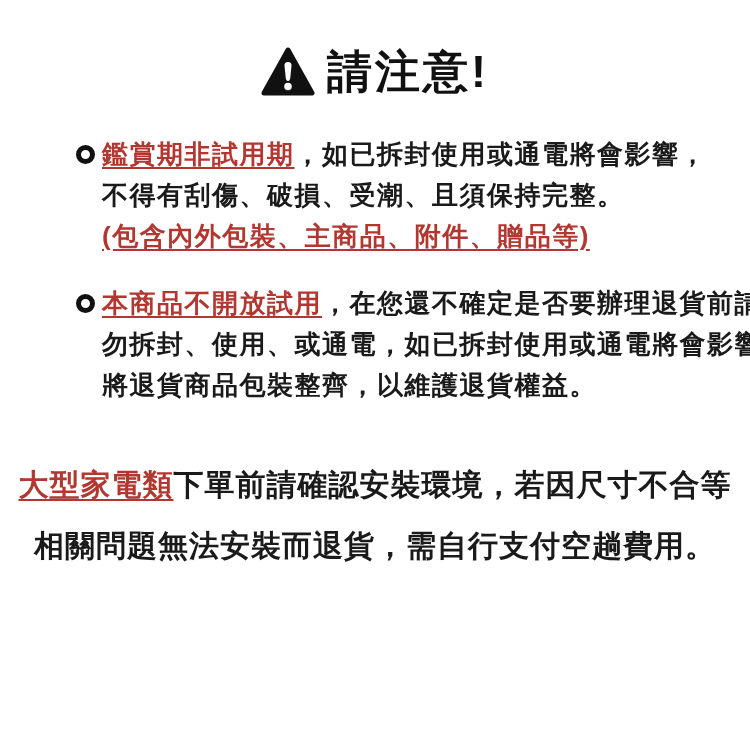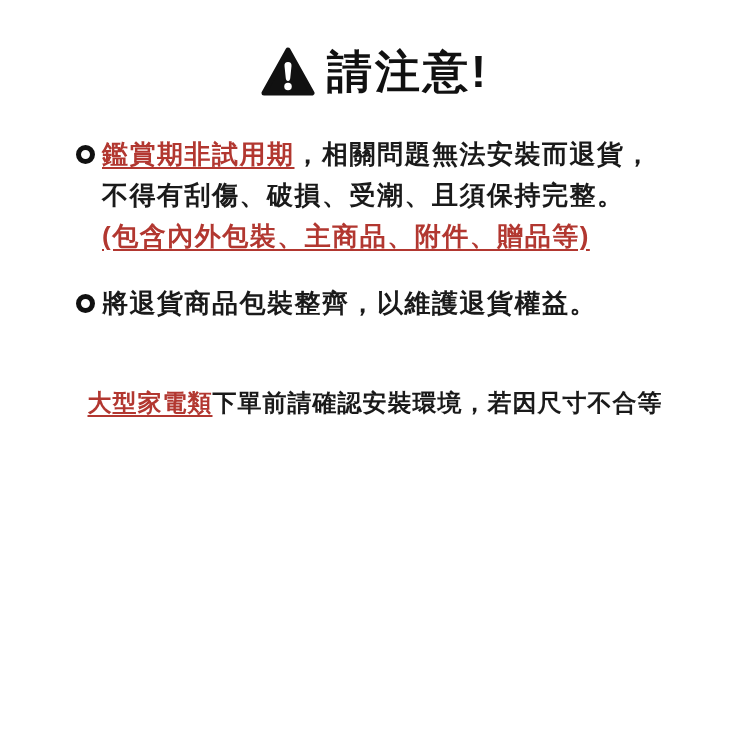--- a/index.html
+++ b/index.html
@@ -76,21 +76,21 @@
     text-decoration-thickness: 2px;
     text-underline-offset: 4px;
   }
   
   .footer {
     margin-top: 54px;
     text-align: center;
   }
   .footer .fline {
     margin: 12px;
-    font-size: 24px;
+    font-size: 30px;
     font-weight: bold;
     line-height: 49px;
     letter-spacing: 1px;
     color: #1a1a1a;
     white-space: nowrap;
   }
 </style>
 </head>
 <body>
 
@@ -104,29 +104,32 @@
         <circle cx="54" cy="79" r="7.5" fill="#ffffff"></circle>
       </svg>
     </span>
     <span class="title-text">請注意!</span>
   </div>
 
   <div class="notices">
 
     <div class="notice">
       <span class="bullet"></span>
-      <p class="line"><span class="red u">鑑賞期非試用期</span><span>，相關問題無法安裝而退貨，</span></p>
+      <p class="line"><span class="red u">鑑賞期非試用期</span><span>，如已拆封使用或通電將會影響，</span></p>
       <p class="line"><span>不得有刮傷、破損、受潮、且須保持完整。</span></p>
       <p class="line"><span class="red u">(包含內外包裝、主商品、附件、贈品等)</span></p>
     </div>
 
     <div class="notice">
       <span class="bullet"></span>
+      <p class="line"><span class="red u">本商品不開放試用</span><span>，在您還不確定是否要辦理退貨前請</span></p>
+      <p class="line"><span>勿拆封、使用、或通電，如已拆封使用或通電將會影響</span></p>
       <p class="line"><span>將退貨商品包裝整齊，以維護退貨權益。</span></p>
     </div>
 
   </div>
 
   <div class="footer">
     <p class="fline"><span class="red u">大型家電類</span><span>下單前請確認安裝環境，若因尺寸不合等</span></p>
+    <p class="fline"><span>相關問題無法安裝而退貨，需自行支付空趟費用。</span></p>
   </div>
 
 </div>
 
 </body></html>

